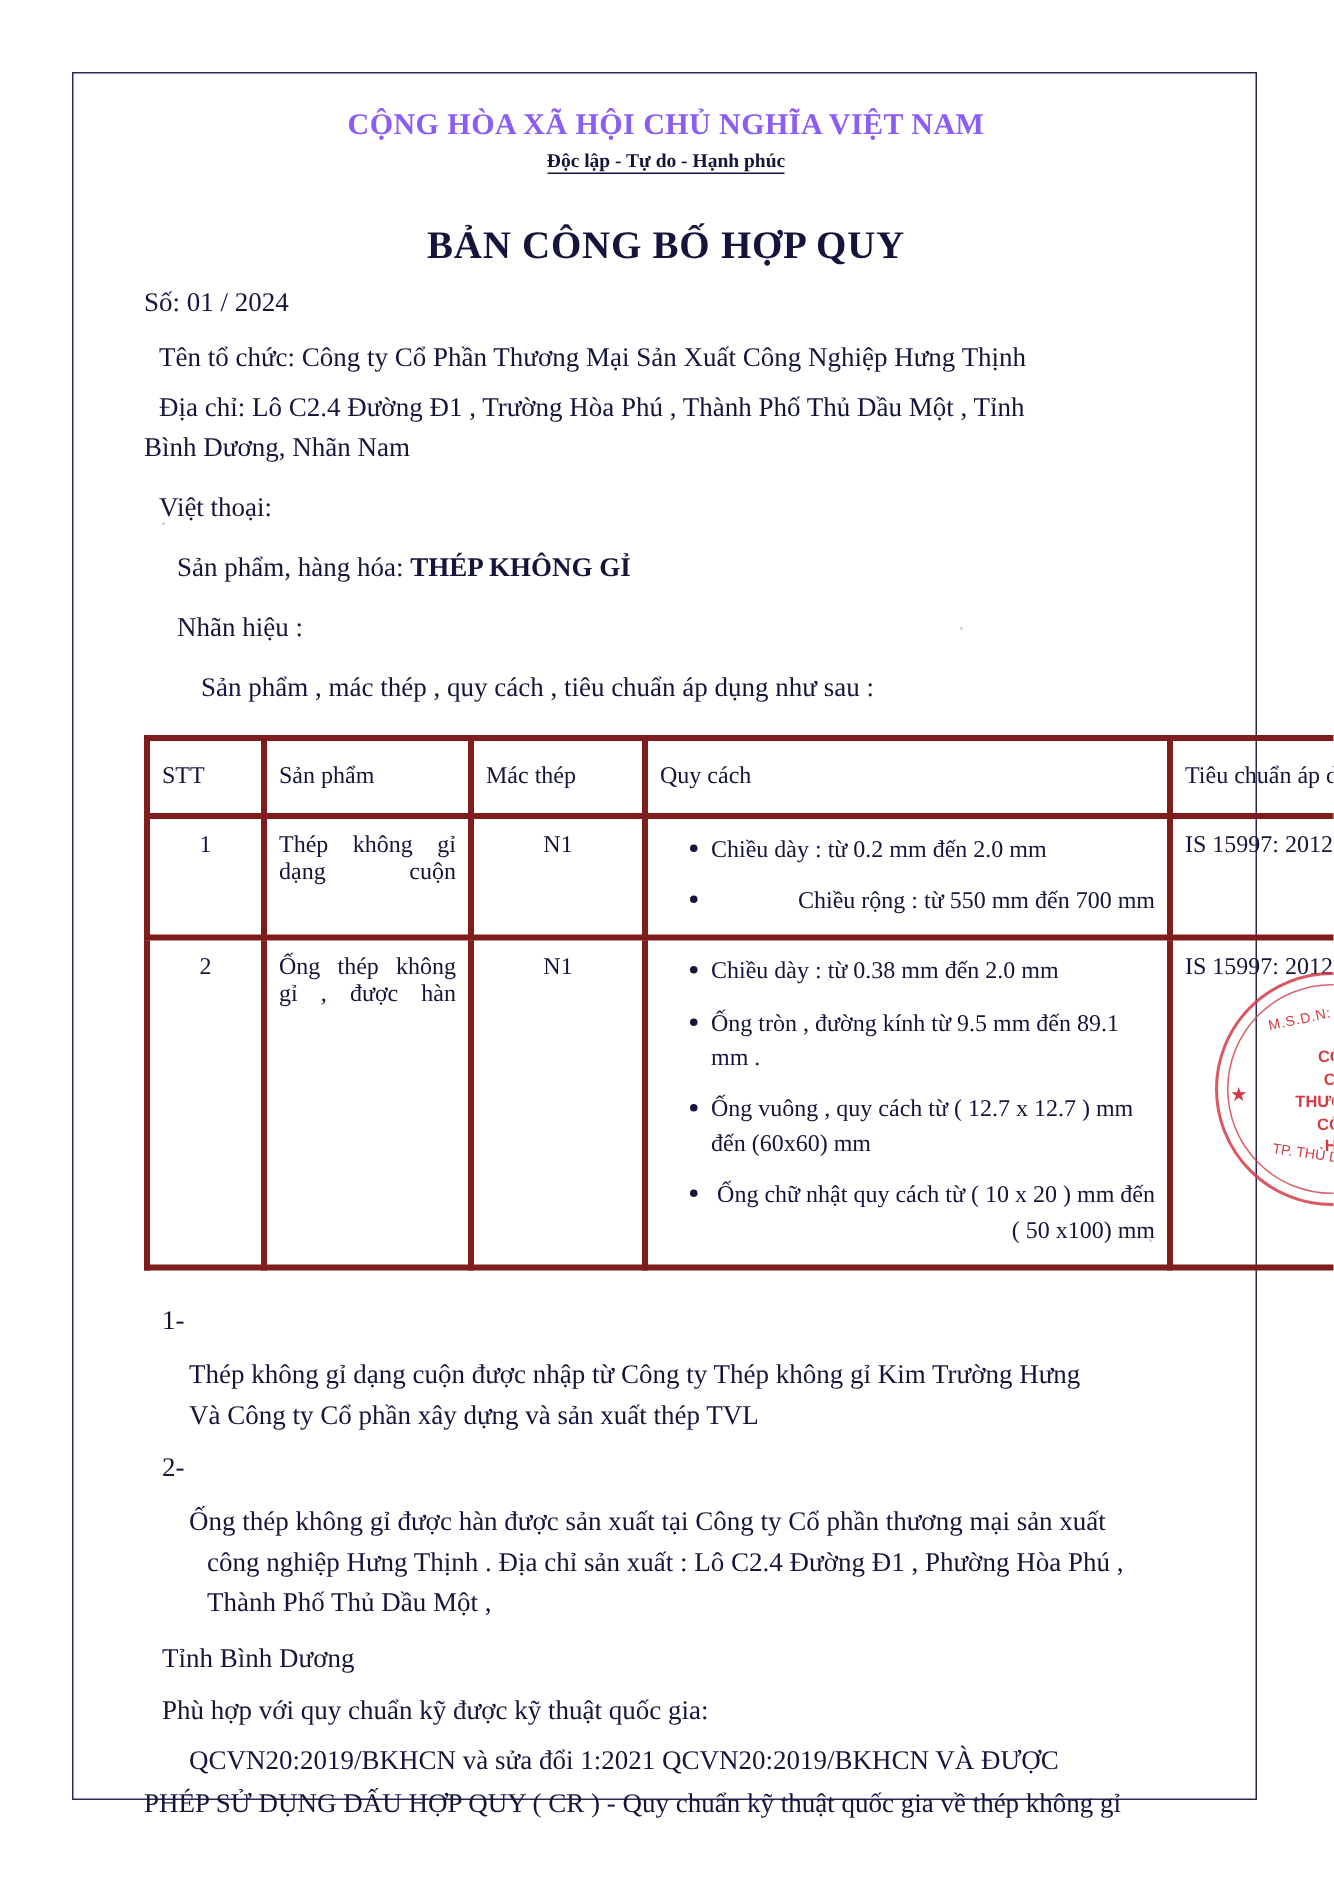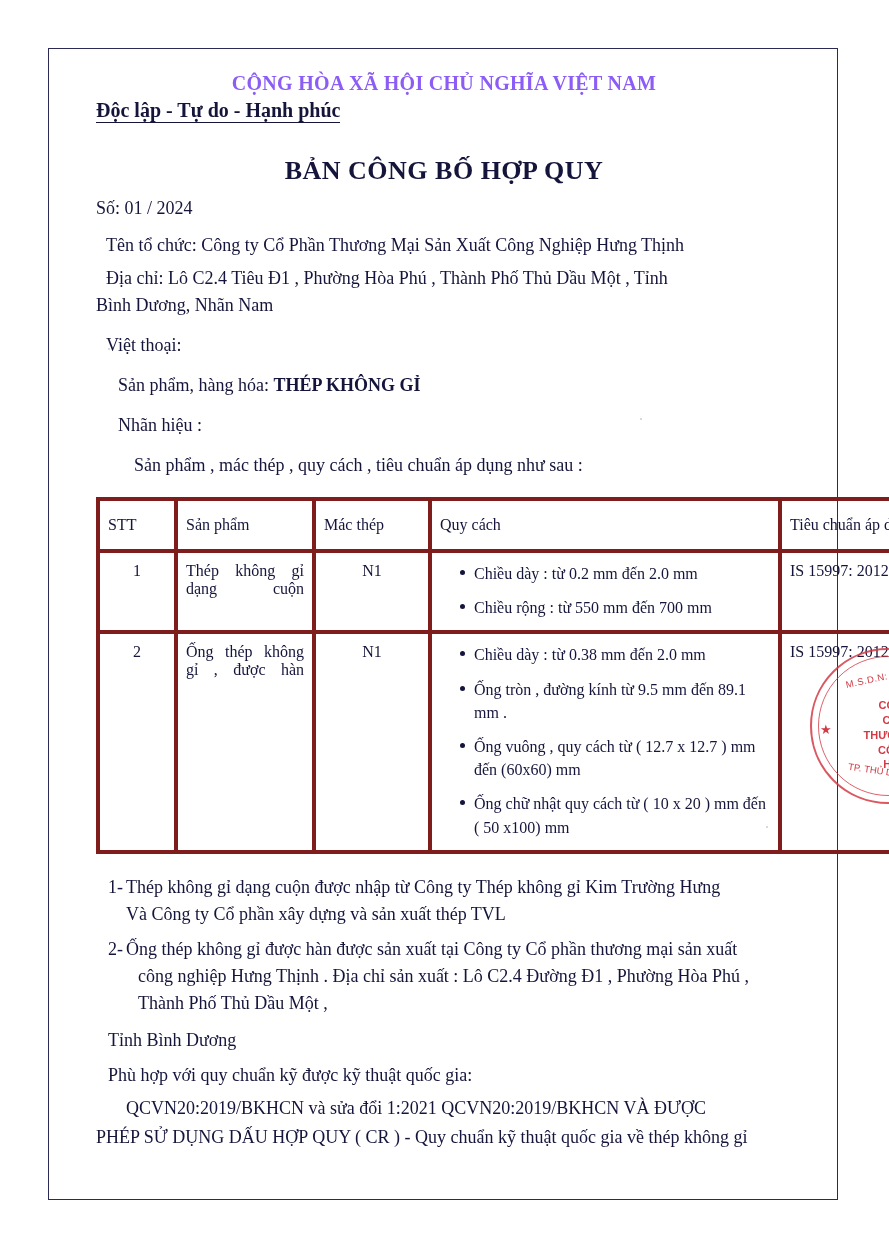--- a/index.html
+++ b/index.html
@@ -41,22 +41,23 @@
   }
   .nat-title {
     text-align: center;
     font-weight: bold;
     font-size: 20px;
     letter-spacing: 0.3px;
     color: #8b5cf6;
     margin-top: 10px;
   }
   .nat-sub {
-    font-weight: bold;
-    font-size: 20px;
+    text-align: center;
+    font-weight: bold;
+    font-size: 13px;
     margin-top: 4px;
     color: #15153c;
   }
   .nat-sub span {
     border-bottom: 1.4px solid #15153c;
     padding-bottom: 1px;
   }
   .doc-title {
     text-align: center;
     font-weight: bold;
@@ -122,21 +123,21 @@
     margin: 0;
     padding-left: 20px;
     list-style: none;
   }
   ul.spec-list li {
     position: relative;
     margin-bottom: 11px;
     line-height: 1.45;
     padding-left: 14px;
   }
-  ul.spec-list li:last-child { margin-bottom: 2px; }
+  ul.spec-list li:last-child { margin-bottom: 2px; text-align: right; }
   ul.spec-list li:before {
     content: "";
     position: absolute;
     left: 0;
     top: 8px;
     width: 5px;
     height: 5px;
     background: #15153c;
     border-radius: 50%;
   }
@@ -151,20 +152,21 @@
     line-height: 1.5;
   }
   .note-num {
     width: 30px;
     flex: 0 0 30px;
     padding-left: 12px;
     box-sizing: border-box;
   }
   .note-text {
     flex: 1;
+    margin-top: 36px;
   }
   .note-cont {
     padding-left: 42px;
     line-height: 1.5;
   }
   .note-cont2 {
     padding-left: 30px;
     line-height: 1.5;
   }
   .tail {
@@ -267,21 +269,21 @@
 
   <div class="content">
 
     <div class="nat-title">CỘNG HÒA XÃ HỘI CHỦ NGHĨA VIỆT NAM</div>
     <div class="nat-sub"><span>Độc lập - Tự do - Hạnh phúc</span></div>
 
     <div class="doc-title">BẢN CÔNG BỐ HỢP QUY</div>
     <div class="doc-number">Số: 01 / 2024</div>
 
     <div class="para indent">Tên tổ chức: Công ty Cổ Phần Thương Mại Sản Xuất Công Nghiệp Hưng Thịnh</div>
-    <div class="para indent" style="margin-top:6px">Địa chỉ: Lô C2.4 Tiêu Đ1 , Phường Hòa Phú , Thành Phố Thủ Dầu Một , Tỉnh</div>
+    <div class="para indent" style="margin-top:6px">Địa chỉ: Lô C2.4 Đường Đ1 , Trường Hòa Phú , Thành Phố Thủ Dầu Một , Tỉnh</div>
     <div class="para" style="margin-top:0">Bình Dương, Nhãn Nam</div>
     <div class="para indent">Việt thoại:</div>
 
     <div class="para indent2">
       <span>Sản phẩm, hàng hóa:</span>
       <span class="bold">THÉP KHÔNG GỈ</span>
     </div>
 
     <div class="para indent2">Nhãn hiệu :</div>
     <div class="para indent3">Sản phẩm , mác thép , quy cách , tiêu chuẩn áp dụng như sau :</div>

